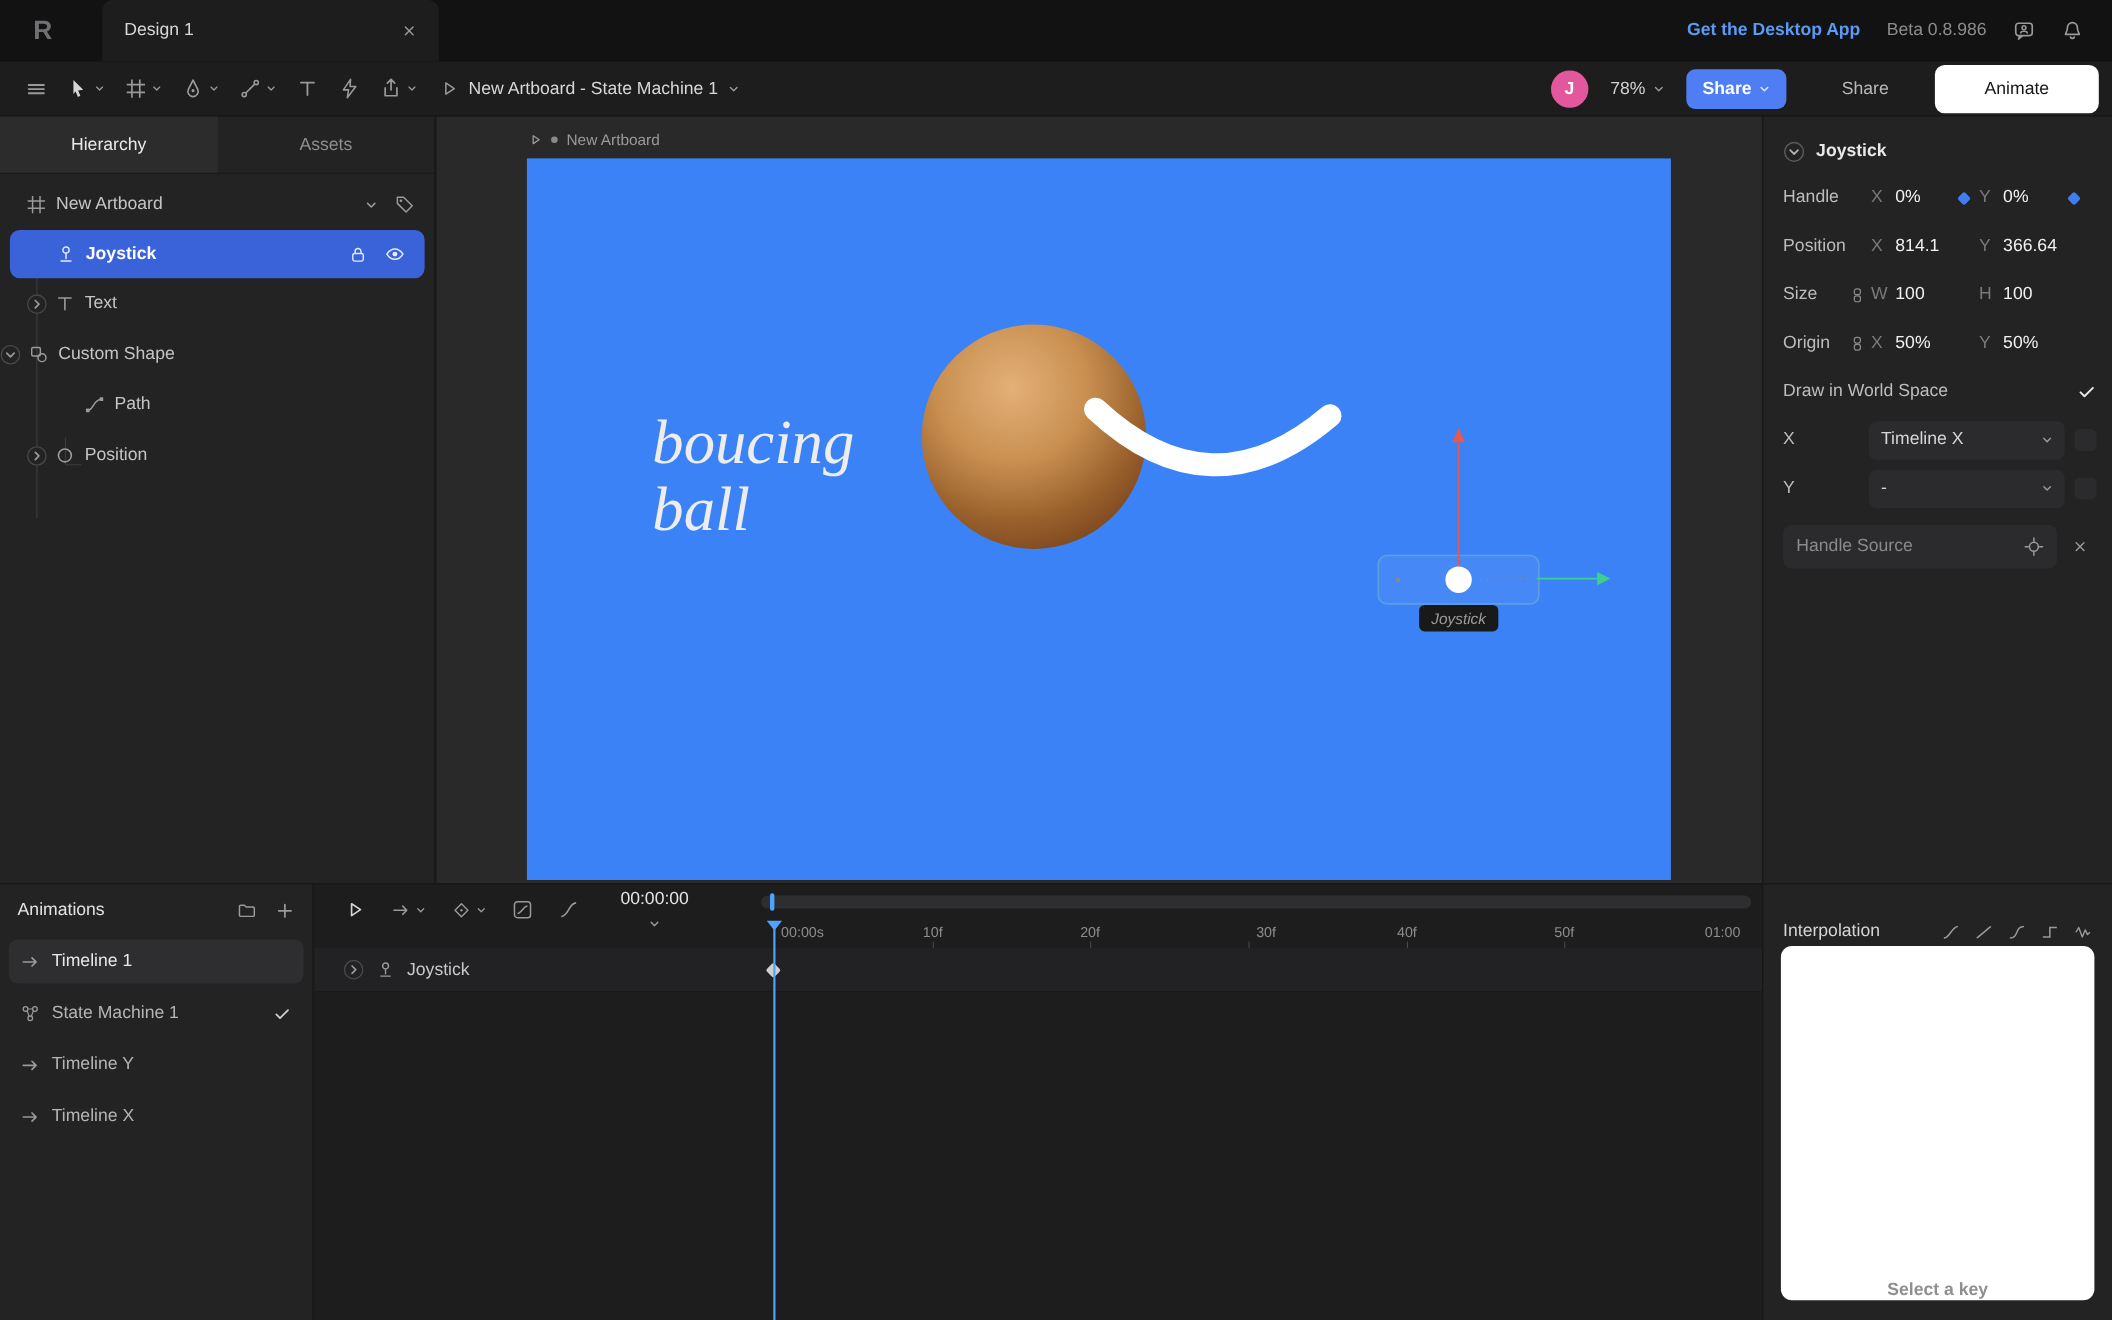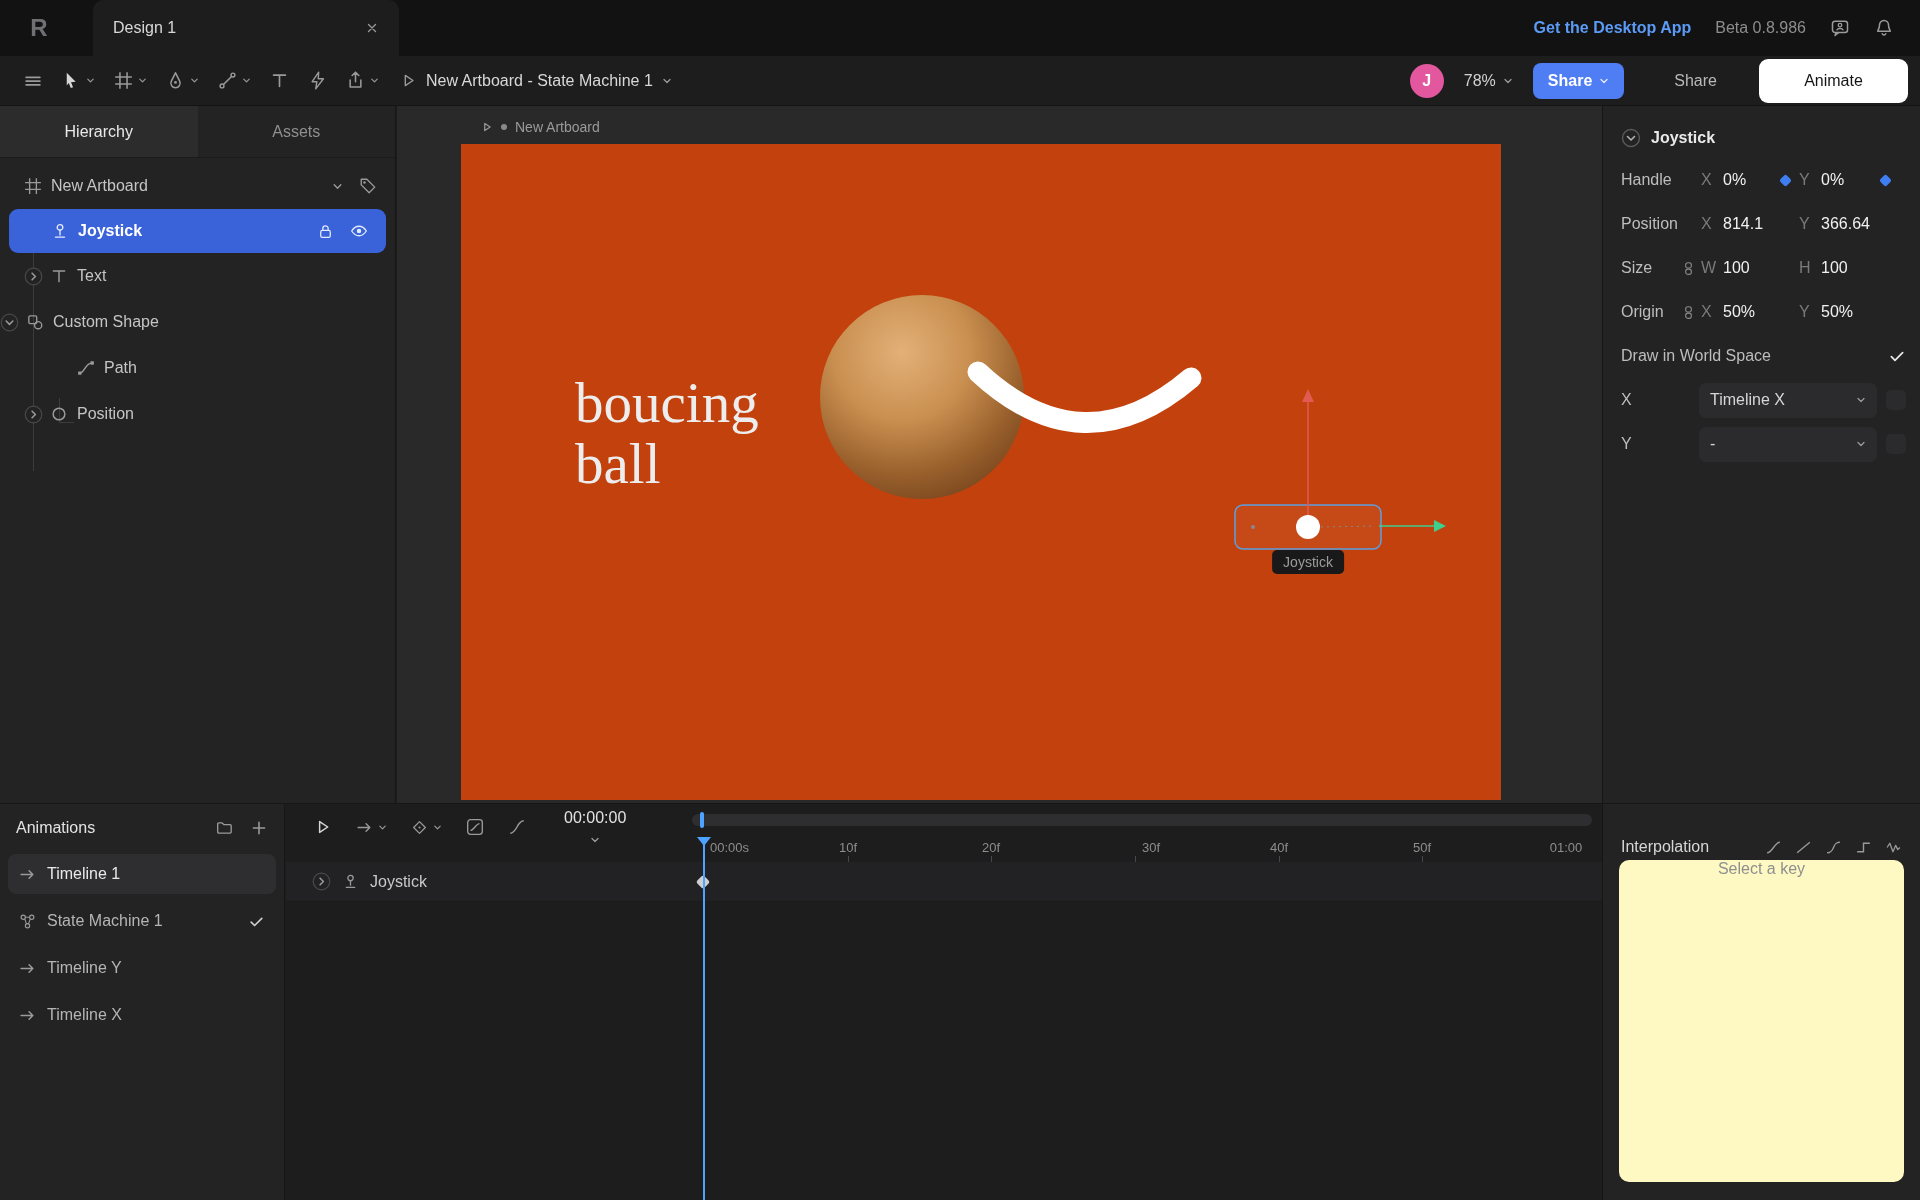--- a/index.html
+++ b/index.html
@@ -57,21 +57,21 @@
   .animations-panel { position:absolute; left:0; top:803px; width:285px; height:397px; background:#232324; border-top:1px solid #161617; border-right:1px solid #161617; }
   .anim-header { height:48px; display:flex; align-items:center; padding:0 16px; gap:16px; color:#e3e3e3; }
   .anim-list { display:flex; flex-direction:column; gap:7px; padding:2px 8px; }
   .anim-row { height:40px; display:flex; align-items:center; gap:11px; padding:0 11px; border-radius:8px; color:#b5b5b5; }
   .anim-row.selected { background:#2e2e30; color:#e8e8e8; }
 
   
   .canvas-area { position:absolute; left:397px; top:106px; width:1205px; height:697px; background:#29292a; }
   .artboard-label { position:absolute; left:84px; top:13px; display:flex; align-items:center; gap:8px; color:#9a9a9a; font-size:14px; }
   .sm-dot { width:6px; height:6px; border-radius:50%; background:#8a8a8a; }
-  .artboard { position:absolute; left:64px; top:38px; width:1040px; height:656px; background:#c2410c; }
+  .artboard { position:absolute; left:82px; top:38px; width:1040px; height:656px; background:#3b82f6;font-style:italic; }
   .ab-svg { position:absolute; left:0; top:0; }
   .ab-text { position:absolute; left:114px; top:228px; font-family:"Liberation Serif", serif; font-size:57px; line-height:61px; color:#ededed; }
   .tooltip { position:absolute; left:847px; top:406px; transform:translateX(-50%); background:#19191a; border-radius:5px; padding:4px 11px; font-size:14px; color:#9c9c9c; white-space:nowrap; }
 
   
   .inspector { position:absolute; left:1602px; top:106px; width:318px; height:697px; background:#232324; border-left:1px solid #161617; padding:12px 14px 0 18px; }
   .insp-title { display:flex; align-items:center; gap:10px; height:40px; color:#e9e9e9; font-weight:600; }
   .prow { display:flex; align-items:center; height:44px; }
   .pl { width:60px; color:#bdbdbd; }
   .pic { width:20px; display:flex; color:#8a8a8a; }
@@ -100,21 +100,21 @@
   .rtick { position:absolute; top:18px; width:1px; height:6px; background:#48484a; }
   .tl-tracks { position:absolute; left:0; right:0; top:58px; bottom:0; }
   .track-row { position:relative; height:40px; background:#222224; border-bottom:1px solid #1a1a1b; display:flex; align-items:center; gap:11px; padding-left:26px; color:#c9c9c9; }
   .keyframe { position:absolute; left:412px; top:15px; width:10px; height:10px; background:#cfcfcf; transform:rotate(45deg); border-radius:2px; }
   .playhead-line { position:absolute; left:417px; top:40px; bottom:0; width:2px; background:#4da3ff; z-index:3; }
   .playhead-cap { position:absolute; left:411px; top:33px; width:0; height:0; border-left:7px solid transparent; border-right:7px solid transparent; border-top:9px solid #4da3ff; z-index:3; }
 
   
   .interp-panel { position:absolute; left:1602px; top:803px; width:318px; height:397px; background:#232324; border-top:1px solid #161617; border-left:1px solid #161617; }
   .interp-header { height:52px; display:flex; align-items:flex-end; gap:13px; padding:0 18px; color:#d6d6d6; }
-  .interp-body { position:absolute; left:16px; right:16px; top:56px; bottom:18px; background:#fef9c3; border-radius:10px; display:flex; align-items:flex-start; justify-content:center; color:#8f8f8f; }
+  .interp-body { position:absolute; left:16px; right:16px; top:56px; bottom:18px; background:#ffffff; border-radius:10px; display:flex; align-items:flex-end; justify-content:center; color:#8f8f8f;font-weight:bold; }
 </style>
 </head>
 <body>
 
 <div class="app">
 
   <div class="tabbar">
     <div class="logo">R</div>
     <div class="tab">
       <span class="tab-title">Design 1</span>
@@ -516,20 +516,37 @@
         <span class="spacer"></span>
         <span class="ic">
           <svg width="10" height="10" viewBox="0 0 10 10">
               <path d="M2 3.5 5 6.5 8 3.5" stroke="currentColor" stroke-width="1.3" fill="none" stroke-linecap="round" stroke-linejoin="round"></path>
             </svg>
         </span>
       </div>
       <span class="minibox"></span>
     </div>
 
+    <div class="hs-row">
+      <div class="hs-field">
+        <span>Handle Source</span>
+        <span class="spacer"></span>
+        <span class="ic">
+          <svg width="18" height="18" viewBox="0 0 16 16">
+              <circle cx="8" cy="8" r="3.6" stroke="currentColor" stroke-width="1.2" fill="none"></circle>
+              <path d="M8 1v2.6M8 12.4V15M1 8h2.6M12.4 8H15" stroke="currentColor" stroke-width="1.2" stroke-linecap="round"></path>
+            </svg>
+        </span>
+      </div>
+      <span class="hs-close ic">
+        <svg width="14" height="14" viewBox="0 0 16 16">
+            <path d="M4 4l8 8M12 4l-8 8" stroke="currentColor" stroke-width="1.5" stroke-linecap="round" fill="none"></path>
+          </svg>
+      </span>
+    </div>
   </div>
 
   <div class="animations-panel">
     <div class="anim-header">
       <span>Animations</span>
       <span class="spacer"></span>
       <span class="ic">
         <svg width="18" height="18" viewBox="0 0 16 16">
             <path d="M1.5 4.5a1 1 0 0 1 1-1h3L7 5h5.5a1 1 0 0 1 1 1v5.5a1 1 0 0 1-1 1h-10a1 1 0 0 1-1-1Z" stroke="currentColor" stroke-width="1.2" fill="none" stroke-linejoin="round"></path>
           </svg>

